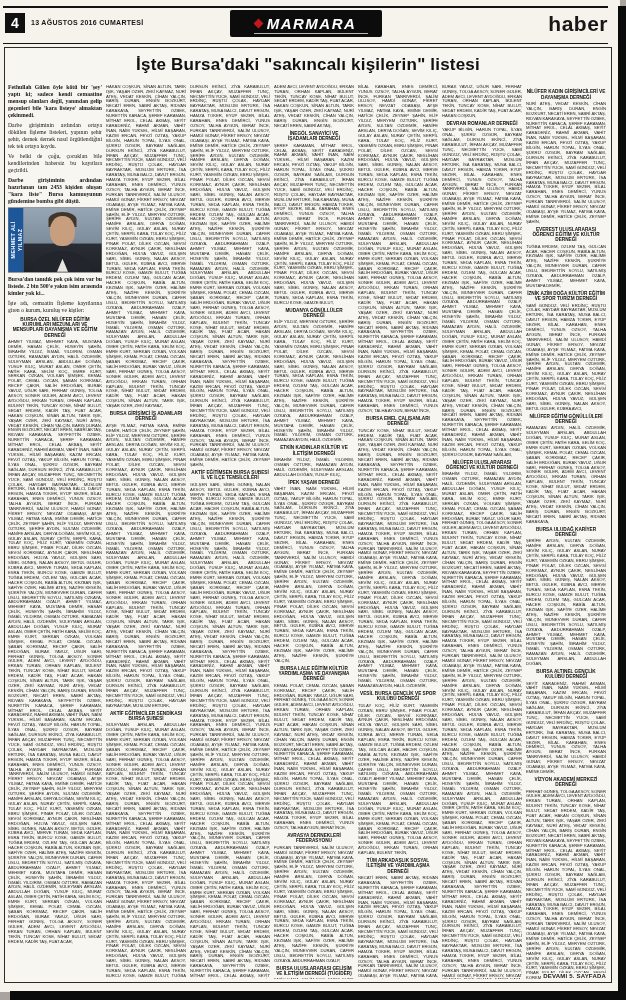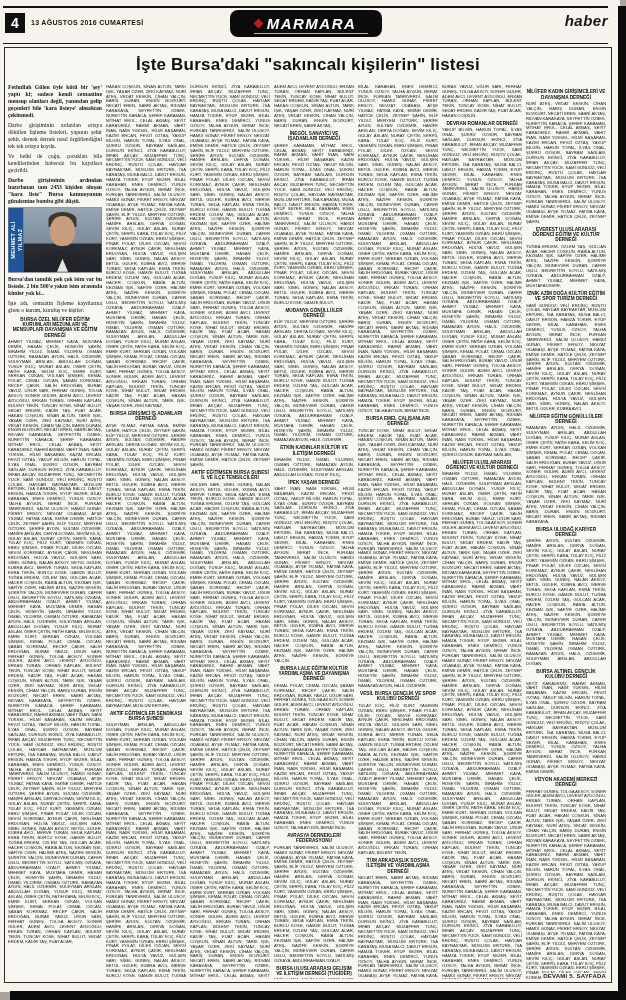--- a/index.html
+++ b/index.html
@@ -19,26 +19,26 @@
   .topline{position:absolute;left:3px;right:12px;top:6px;height:2px;background:#121212;}
   .masthead{position:absolute;left:3px;right:12px;top:10px;height:31px;}
   .pagenum{
     position:absolute;left:2px;top:3px;width:20px;height:20px;background:#101010;color:#fff;
     font-weight:bold;font-size:14px;display:flex;align-items:center;justify-content:center;
   }
   .date{position:absolute;left:28px;top:9px;font-size:7px;font-weight:bold;letter-spacing:.3px;}
   .logo{
     position:absolute;left:50%;transform:translateX(-50%);top:0;width:152px;height:27px;
     background:#0c0c0c;color:#fff;display:flex;align-items:center;justify-content:center;gap:5px;
-    border-radius:8px;
+    border-radius:2px;
   }
   .logo-star{width:7px;height:7px;background:#c2181c;transform:rotate(45deg);}
   .logo-text{font-size:15px;font-weight:bold;font-style:italic;letter-spacing:1.5px;}
   .logo-rule{position:absolute;bottom:3px;left:24px;right:14px;height:1px;background:rgba(255,255,255,.7);}
-  .section{position:absolute;right:0;top:2px;font-size:15px;font-weight:bold;letter-spacing:.5px;font-style:italic;}
+  .section{position:absolute;right:0;top:2px;font-size:21px;font-weight:bold;letter-spacing:.5px;}
   .masthead-rule{position:absolute;left:3px;right:12px;top:43px;height:1px;background:#121212;}
 
   .article{
     position:absolute;left:4px;top:47px;width:608px;height:936px;
     border:1px solid #2b2b2b;background:#f8f6f0;box-sizing:border-box;
   }
   .headline{
     text-align:center;font-size:17px;font-weight:bold;padding:7px 2px 4px;color:#101010;
     letter-spacing:.2px;
   }

